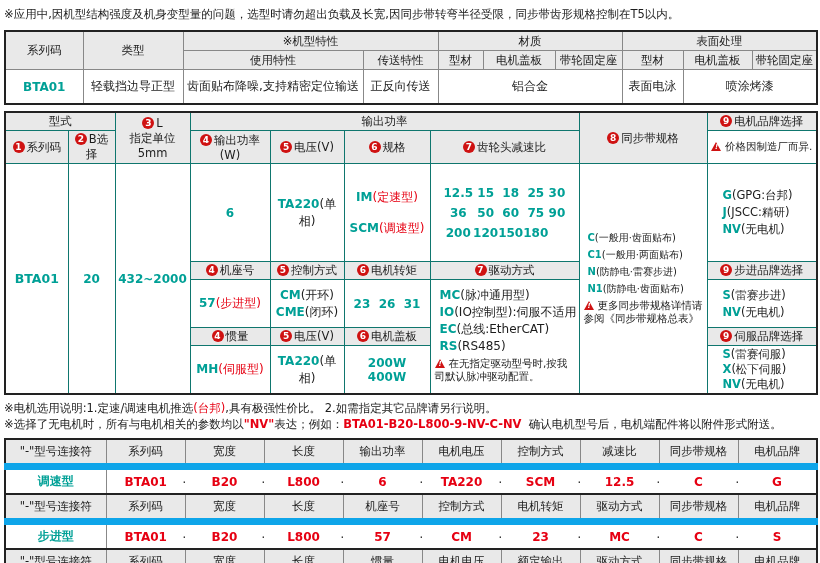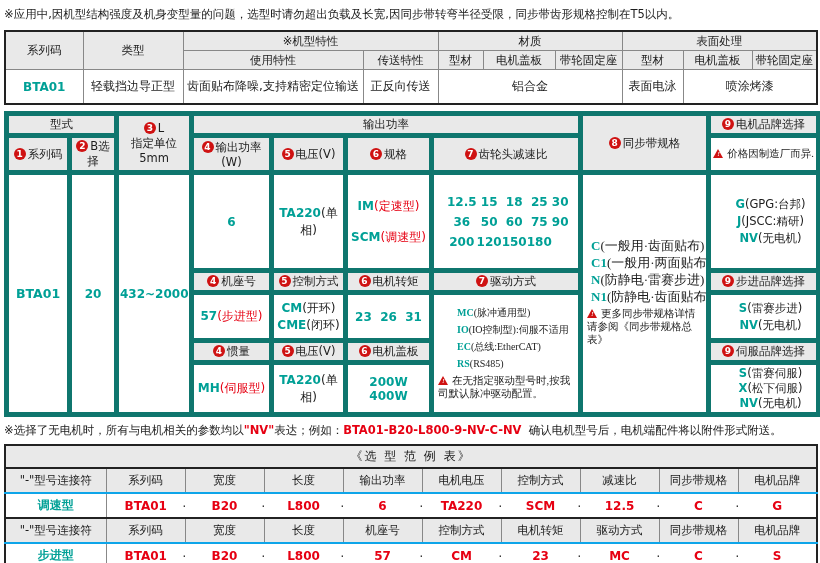--- a/index.html
+++ b/index.html
@@ -17,47 +17,47 @@
   .top-note{font-size:11.5px;line-height:17px;margin:2px 0 7px 0;}
   table{border-collapse:collapse;table-layout:fixed;width:812px;}
   td{padding:1px;text-align:center;vertical-align:middle;font-size:12px;overflow:hidden;}
   
   table.spec{border:2px solid #222;margin-bottom:6px;}
   table.spec td{border:1px solid #888;}
   table.spec tr.hd td{background:#e9e9e9;height:16px;font-size:11.5px;}
   table.spec tr.dat td{height:31px;}
   
   table.sel{border:2px solid #222;}
-  table.sel td{border:5px solid #0f766e;}
+  table.sel td{border:1px solid #0f766e;}
   table.sel td.hd{background:#e9e9e9;font-size:11.5px;}
-  table.sel td.wh{background:#fff;font-family:Liberation Serif, serif;}
+  table.sel td.wh{background:#fff;}
   tr.h17{height:17px;} tr.h18{height:18px;} tr.h98{height:98px;} tr.h48{height:48px;}
   .lines2{line-height:15px;font-size:11.5px;}
   .ratio-grid{display:grid;grid-template-columns:repeat(5,1fr);row-gap:6px;padding:0 12px;}
   .ratio-grid span{color:#00a096;font-weight:bold;font-size:12px;}
   .v-list{display:flex;flex-direction:column;justify-content:center;gap:14px;}
   .cell-col{display:flex;flex-direction:column;height:100%;box-sizing:border-box;}
   .list-left{display:flex;flex-direction:column;justify-content:center;text-align:left;flex:1;}
   .list-left .item{line-height:17px;white-space:nowrap;}
   .cell-note{font-size:10.5px;line-height:13px;text-align:left;padding:2px 3px 4px 4px;}
   .belt-cell,.drive-cell{vertical-align:middle;padding:0;}
-  .belt-cell .list-left{padding-left:8px;font-size:13px;}
-  .drive-cell .list-left{padding-left:23px;font-size:10px;}
-  .brand-list{text-align:center;padding-left:14px;}
+  .belt-cell .list-left{padding-left:8px;font-size:10px;}
+  .drive-cell .list-left{padding-left:9px;font-size:12px;}
+  .brand-list{text-align:left;padding-left:14px;}
   .brand-list .item{line-height:17px;white-space:nowrap;font-size:11.5px;}
   .pre{white-space:pre;}
   
   .notes{margin:5px 0 6px 0;}
   .note-line{font-size:11.5px;line-height:16px;text-align:left;}
   
   table.ex{border:2px solid #222;}
   table.ex td.title{background:#e9e9e9;height:19px;border-bottom:1px solid #888;font-size:12px;letter-spacing:2px;}
   table.ex tr.hr td{background:#e9e9e9;border:1px solid #888;height:21px;font-size:11.5px;}
   table.ex tr.hr{border-top:2px solid #222;}
-  table.ex tr.dr td{height:21px;border-top:2px solid #0ea5e9;}
+  table.ex tr.dr td{height:21px;border-top:7px solid #0ea5e9;}
   table.ex tr.dr td.lab{border-right:1px solid #888;}
   table.ex tr.dr td.val{position:relative;border-left:none;border-right:none;}
   .dash{position:absolute;right:-4px;top:50%;transform:translateY(-50%);color:#3a3a3a;font-weight:bold;z-index:2;font-size:12px;}
 </style>
 </head>
 <body>
 
 <div class="page">
 
   <div class="top-note">※应用中,因机型结构强度及机身变型量的问题，选型时请勿超出负载及长宽,因同步带转弯半径受限，同步带齿形规格控制在T5以内。</div>
@@ -241,41 +241,41 @@
           <div class="item" style="line-height:15px;"><span class="t">X</span><span>(松下伺服)</span></div>
           <div class="item" style="line-height:15px;"><span class="t">NV</span><span>(无电机)</span></div>
         </div>
       </td>
     </tr>
   </tbody>
     </table>
 
   <div class="notes">
     <div class="note-line">
+      <span>※电机选用说明:1.定速/调速电机推选</span><span class="r">(台邦)</span><span>,具有极强性价比。 2.如需指定其它品牌请另行说明。</span>
+    </div>
+    <div class="note-line">
       <span>※选择了无电机时，所有与电机相关的参数均以</span><span class="rb">"NV"</span><span>表达；例如：</span><span class="rb">BTA01-B20-L800-9-NV-C-NV</span><span class="pre">  确认电机型号后，电机端配件将以附件形式附送。</span>
     </div>
   </div>
 
   <table class="ex">
     <colgroup>
         <col style="width:101px">
         <col style="width:79px">
         <col style="width:79px">
         <col style="width:79px">
       <col style="width:79px">
         <col style="width:79px">
         <col style="width:79px">
         <col style="width:79px">
       <col style="width:79px">
         <col style="width:79px">
       </colgroup>
     <tbody>
-        <tr>
-          <td colspan="10" class="title">《选 型 范 例 表》</td>
-        </tr>
 
     <tr class="hr">
       <td>"-"型号连接符</td>
       <td>系列码</td>
           <td>宽度</td>
       <td>长度</td>
           <td>输出功率</td>
       <td>电机电压</td>
           <td>控制方式</td>
       <td>减速比</td>

